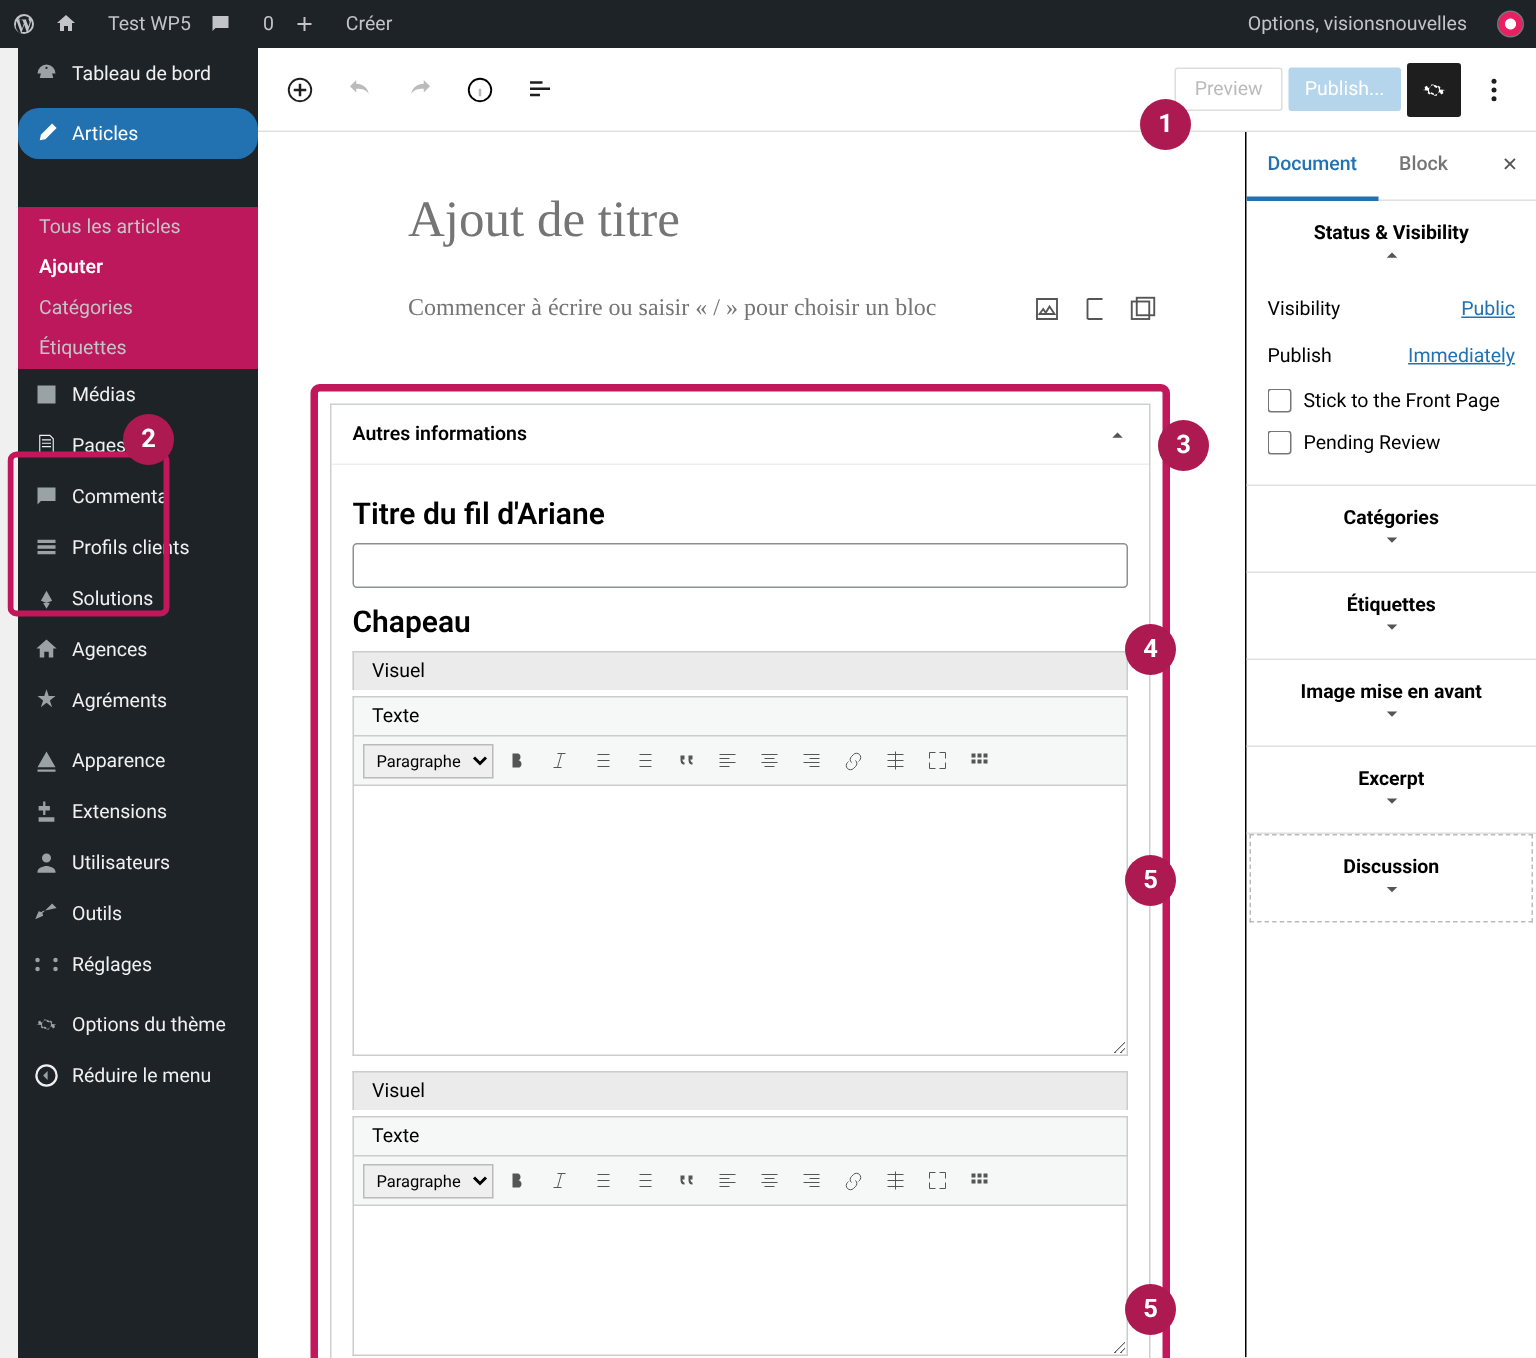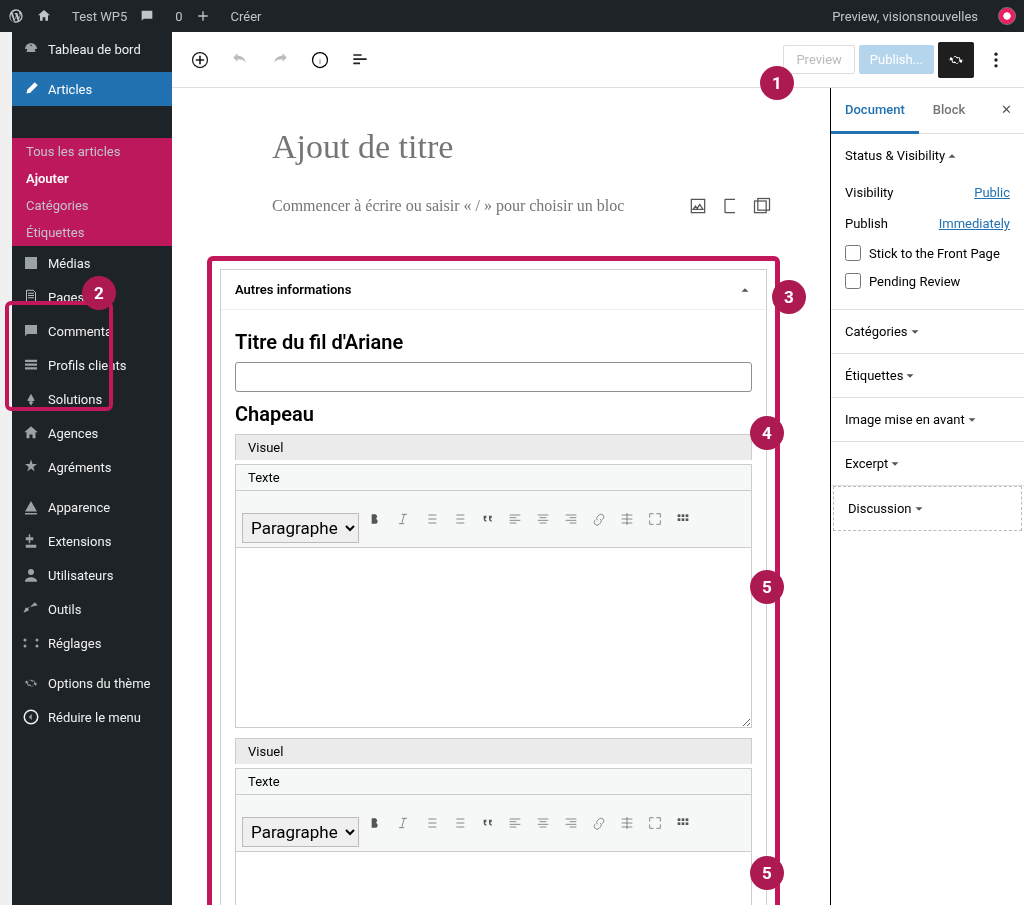--- a/index.html
+++ b/index.html
@@ -12,21 +12,21 @@
 .adminbar .avatar { width: 18px; height: 18px; border-radius: 50%; background: radial-gradient(circle, #fff 30%, #e91e63 35%); border: 1px solid #777; }
 .adminbar svg { width: 16px; height: 16px; fill: #c3c4c7; }
 
 
 .layout { display: flex; height: calc(100% - 32px); padding-left: 12px; }
 
 
 .sidebar { width: 160px; background: #1d2327; color: #c3c4c7; display: flex; flex-direction: column; font-size: 13px; overflow-y: auto; }
 .sidebar .menu-item { padding: 8px 10px; display: flex; align-items: center; gap: 8px; cursor: pointer; color: #f0f0f1; }
 .sidebar .menu-item svg { width: 18px; height: 18px; fill: rgba(240,246,252,0.6); flex-shrink: 0; }
-.sidebar .menu-item.current { background: #2271b1; color: #fff; position: relative; }
+.sidebar .menu-item.current { background: #2271b1; color: #fff; position: relative; border-radius: 14px; }
 .sidebar .menu-item.current svg { fill: #fff; }
 .sidebar .menu-item.current::after { content:''; position:absolute; right:-8px; top:50%; transform:translateY(-50%); border:8px solid transparent; border-left-color:#2271b1; }
 .sidebar .submenu { background: #be185d; margin-top: 32px; }
 .sidebar .submenu .sub-item { padding: 6px 10px 6px 14px; cursor: pointer; color: #c3c4c7; }
 .sidebar .submenu .sub-item.active { color: #fff; font-weight: 600; }
 .sidebar .sep { height: 6px; }
 .highlight-2 { position: absolute; left: 5px; top: 301px; width: 108px; height: 110px; border: 4px solid #c2185b; border-radius: 6px; pointer-events: none; z-index: 5; }
 
 
 .main { flex: 1; background: #fff; display: flex; flex-direction: column; position: relative; }
@@ -56,34 +56,34 @@
 .metabox { border: 1px solid #ccd0d4; background: #fff; }
 .metabox-header { padding: 12px 14px; font-size: 13px; font-weight: 600; border-bottom: 1px solid #eee; display:flex; justify-content:space-between; align-items:center; cursor:pointer; }
 .metabox-body { padding: 10px 14px 20px; }
 .field-label { font-size: 20px; font-weight: 600; margin: 10px 0 8px; }
 .txt-input { width: 100%; border: 1px solid #8c8f94; border-radius: 3px; padding: 6px 8px; font-size: 14px; }
 .wysiwyg { margin-top: 6px; }
 .wysiwyg-tabs { display: flex; justify-content: flex-end; gap: 4px; flex-direction: column; }
 .wysiwyg-tabs .tab { background: #f6f7f7; border: 1px solid #ccc; border-bottom: none; padding: 5px 12px; font-size: 13px; cursor:pointer; }
 .wysiwyg-tabs .tab.active { background: #ebebeb; }
 .wysiwyg-toolbar { border: 1px solid #ccc; background: #f6f7f7; padding: 4px 6px; display:flex; align-items:center; gap:4px; }
-.wysiwyg-toolbar select { font-size:17px; padding:3px 4px; border:1px solid #bbb;margin-top:18px; }
+.wysiwyg-toolbar select { font-size:11px; padding:3px 4px; border:1px solid #bbb; }
 .wysiwyg-toolbar .tbtn { width:24px; height:24px; background:transparent; border:none; display:flex; align-items:center; justify-content:center; cursor:pointer; }
 .wysiwyg-toolbar .tbtn svg { width:16px; height:16px; fill:#555; }
 .wysiwyg-area { border:1px solid #ccc; border-top:none; height:180px; width:100%; resize:vertical; padding:8px; font-size:14px; }
 .wysiwyg-area.short { height:100px; }
 
 
 .inspector { width: 194px; border-left: 1px solid #000000; background:#fff; display:flex; flex-direction:column; font-size:13px; }
 .inspector-tabs { display:flex; border-bottom:1px solid #e0e0e0; }
 .inspector-tabs .tab { flex:0 0 auto; padding:14px 14px; cursor:pointer; color:#757575; font-weight:500; }
 .inspector-tabs .tab.active { color:#2271b1; border-bottom:3px solid #2271b1; margin-bottom:-1px; }
 .inspector-tabs .close { margin-left:auto; padding:14px 12px; cursor:pointer; color:#555; }
 .panel { border-bottom:1px solid #e0e0e0; }
-.panel-header { padding:14px 14px; font-weight:400; display:flex; align-items:center; cursor:pointer; }
+.panel-header { padding:14px 14px; font-weight:700; display:flex; justify-content:space-between; align-items:center; cursor:pointer;flex-direction:column; }
 .panel-body { padding: 0 14px 14px; }
 .panel-row { display:flex; justify-content:space-between; align-items:center; padding:8px 0; }
 .panel-row .link { color:#2271b1; text-decoration:underline; cursor:pointer; }
 .check-row { display:flex; align-items:center; gap:8px; padding:6px 0; }
 .check-row input { width:16px; height:16px; }
 .panel.dashed { border:1px dashed #bbb; margin:0 2px; }
 
 
 .badge { position:absolute; width:34px; height:34px; border-radius:50%; background:#ad1a51; color:#fff; font-weight:700; font-size:17px; display:flex; align-items:center; justify-content:center; z-index:10; }
 .b1 { top: 66px; right: 230px; }
@@ -119,21 +119,21 @@
       </span>
     <span class="item">
         <svg viewBox="0 0 24 24">
           <path d="M11 5h2v6h6v2h-6v6h-2v-6H5v-2h6z"></path>
         </svg>
         <span>Créer</span>
       </span>
   </div>
   <div class="right">
     <span class="item">
-        <span>Preview, visionsnouvelles</span>
+        <span>Options, visionsnouvelles</span>
         <span class="avatar"></span>
       </span>
   </div>
 </div>
 
 <div class="layout">
 
   <div class="sidebar">
     <div class="menu-item">
         <svg viewBox="0 0 24 24">

